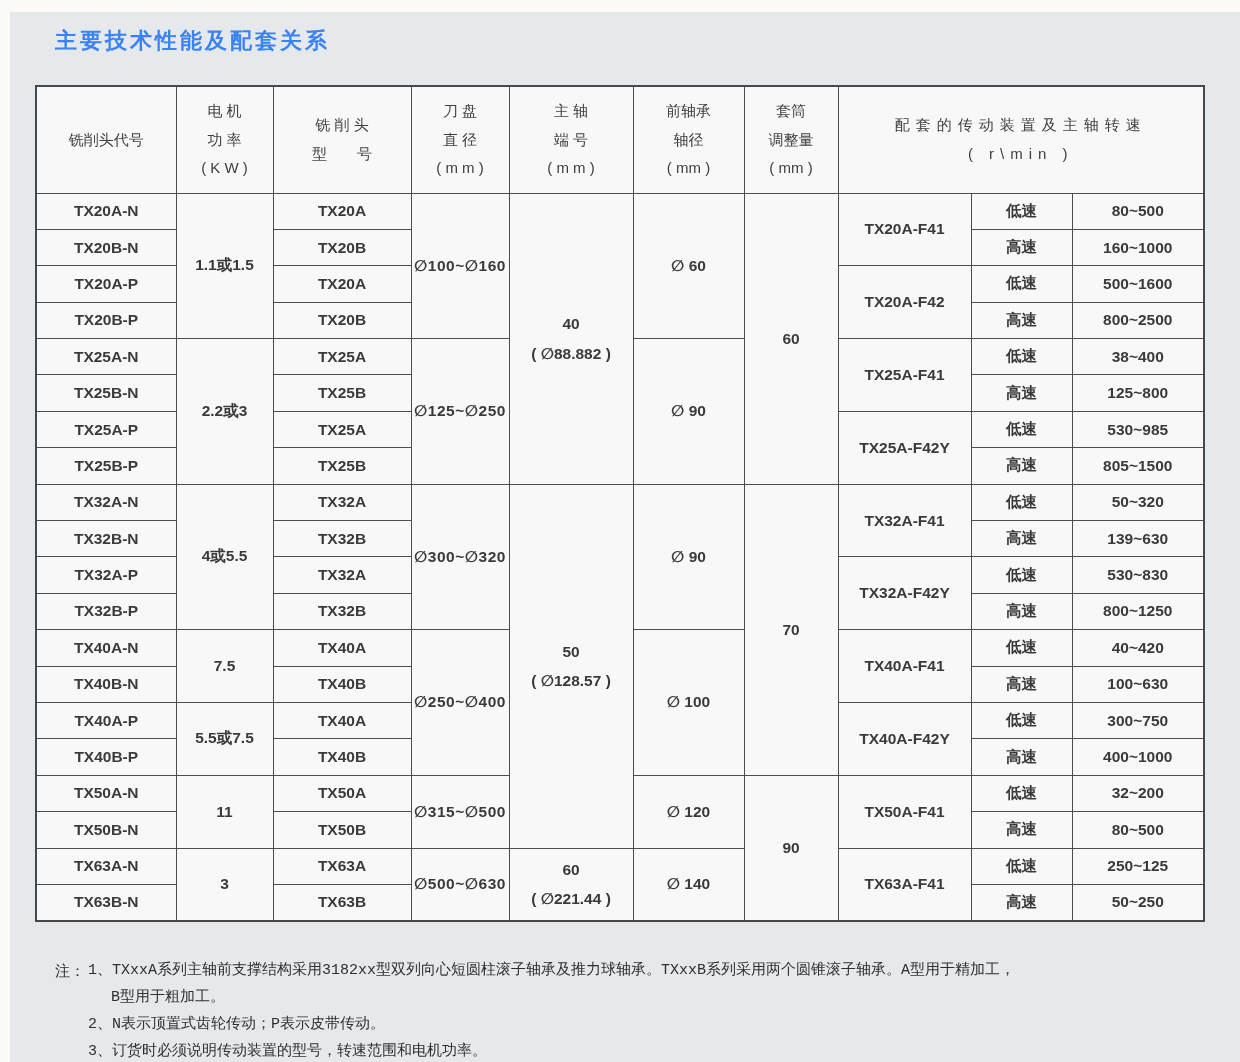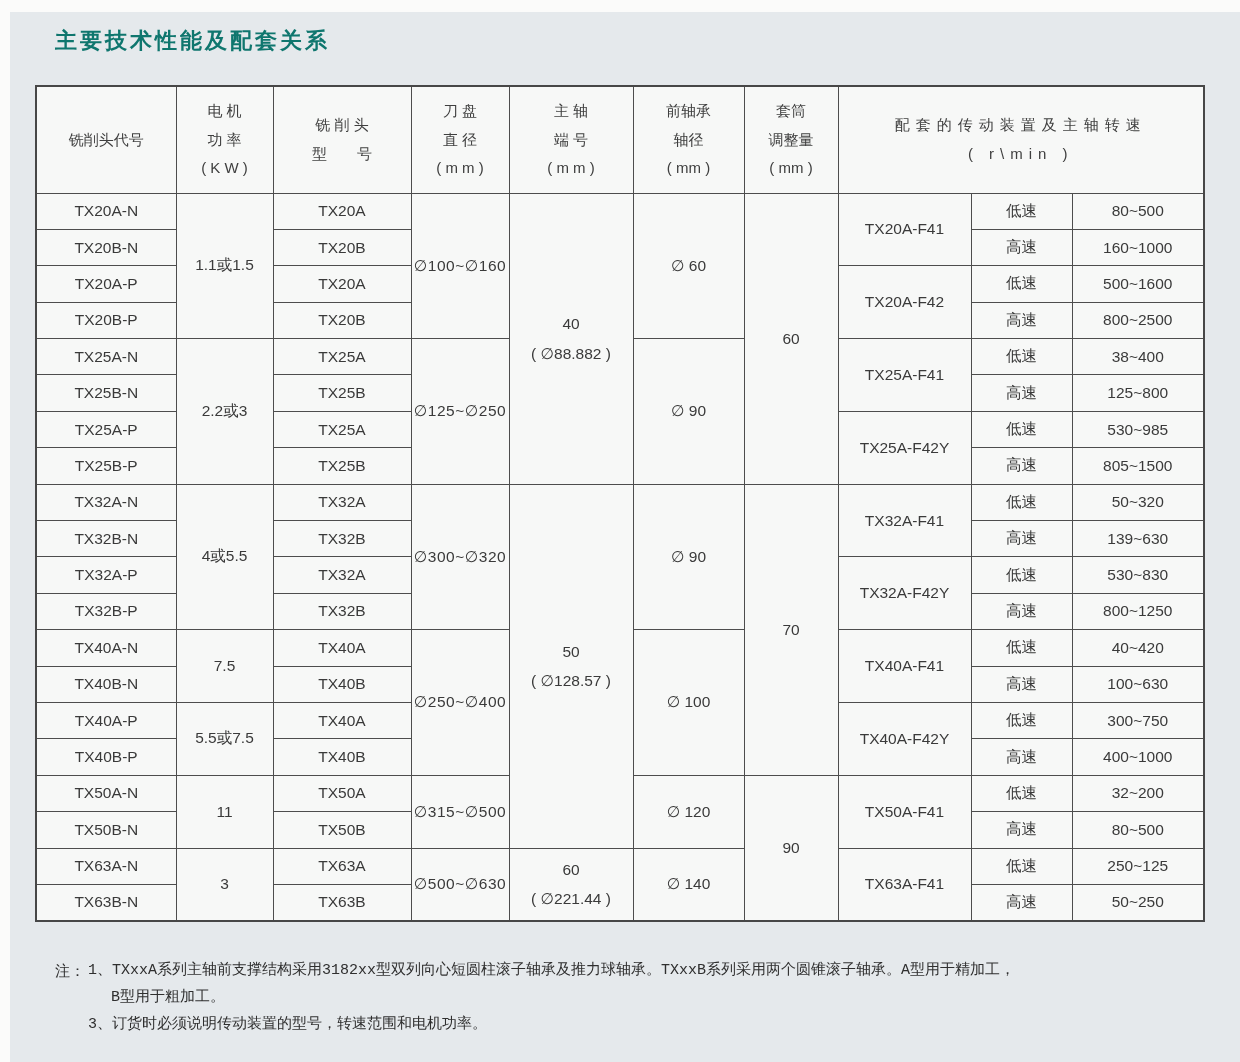--- a/index.html
+++ b/index.html
@@ -11,21 +11,21 @@
     color:#3a3a3a;
     overflow:hidden;
   }
   .panel {
     position:absolute; left:10px; top:12px; right:0; bottom:0;
     background:#e5e9ec;
   }
   .title {
     position:absolute; left:55px; top:26px; margin:0;
     font-size:22px; font-weight:bold;
-    color:#0f766e; letter-spacing:3px;
+    color:#3b82f6; letter-spacing:3px;
   }
   table.spec {
     position:absolute; left:35px; top:85px;
     width:1168px;
     table-layout:fixed;
     border-collapse:collapse;
     background:#f7f8f7;
     border:2px solid #474747;
   }
   table.spec th, table.spec td {
@@ -37,21 +37,21 @@
     overflow:hidden;
   }
   table.spec thead tr { height:107px; }
   table.spec th {
     font-weight:normal;
     font-size:15px;
     line-height:1.9;
     color:#3f3f3f;
   }
   th.transmission { letter-spacing:6px; }
-  table.spec tbody tr { height:36.4px; }
+  table.spec tbody tr { height:36.4px;font-weight:bold; }
   table.spec td { font-size:15.5px; }
   td.spindle_end { line-height:1.9;margin-left:13px; }
   td.cutter_dia { letter-spacing:0.5px; }
   .notes {
     position:absolute; left:55px; top:957px;
     font-size:15px; line-height:1.8;
     color:#2f2f2f;
   }
   .note-label { position:absolute; left:0; top:0; }
   .note-item {
@@ -266,15 +266,16 @@
           <td class="speed_type">高速</td>
           <td class="speed_range">50~250</td>
         </tr>
       </tbody>
   </table>
 
   <div class="notes">
     <span class="note-label">注：</span>
     <div class="note-item">1、TXxxA系列主轴前支撑结构采用3182xx型双列向心短圆柱滚子轴承及推力球轴承。TXxxB系列采用两个圆锥滚子轴承。A型用于精加工，
 B型用于粗加工。</div>
+    <div class="note-item">2、N表示顶置式齿轮传动；P表示皮带传动。</div>
     <div class="note-item">3、订货时必须说明传动装置的型号，转速范围和电机功率。</div>
   </div>
 </div>
 
 </body></html>

